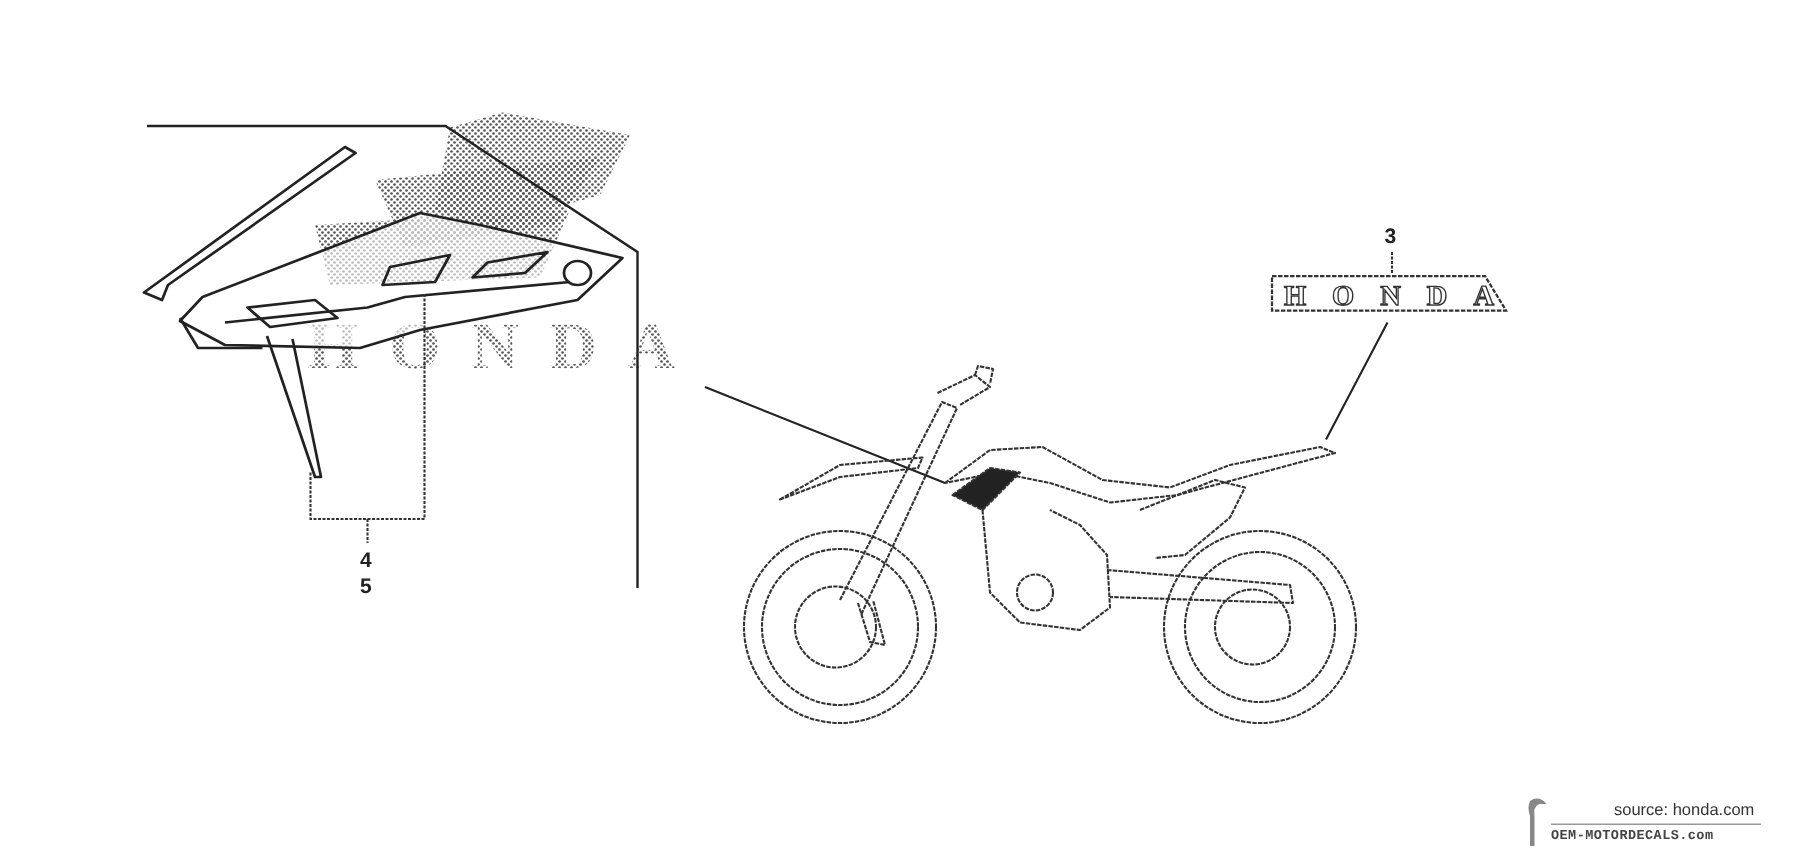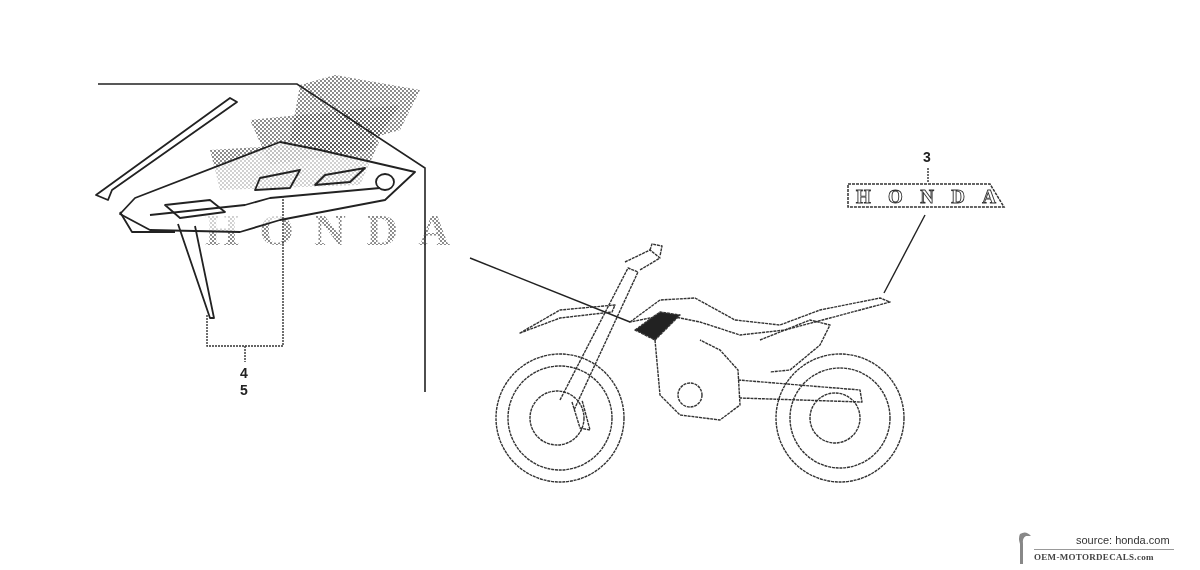--- a/index.html
+++ b/index.html
@@ -1,21 +1,21 @@
 <!DOCTYPE html>
 <html><head>
 <meta charset="utf-8">
 <style>
   html, body { margin: 0; padding: 0; background: #ffffff; }
   body { width: 1200px; height: 570px; position: relative; overflow: hidden; font-family: "Liberation Sans", sans-serif; }
   svg.diagram { position: absolute; left: 0; top: 0; width: 1200px; height: 570px; }
   .callout { position: absolute; font-family: "Liberation Sans", sans-serif; font-size: 14px; font-weight: bold; color: #222; line-height: 18px; }
   .watermark { position: absolute; left: 1014px; top: 528px; width: 180px; height: 40px; }
   .wm-source { position: absolute; left: 62px; top: 6px; font-size: 11px; color: #333; font-family: "Liberation Sans", sans-serif; }
-  .wm-site { position: absolute; left: 20px; top: 24px; font-size: 9px; color: #444; letter-spacing: 0.3px; font-family: Liberation Serif, serif; font-weight: bold; }
+  .wm-site { position: absolute; left: 20px; top: 24px; font-size: 9px; color: #444; letter-spacing: 0.3px; font-family: Liberation Mono, monospace; font-weight: bold; }
   .wm-rule { position: absolute; left: 20px; top: 21px; width: 140px; height: 1px; background: #999; }
   .wm-bird { position: absolute; left: 2px; top: 2px; width: 16px; height: 36px; }
 </style>
 </head>
 <body>
 
 <svg class="diagram" viewBox="0 0 1200 570" xmlns="http://www.w3.org/2000/svg">
   <defs>
     <pattern id="dots" width="4" height="4" patternUnits="userSpaceOnUse">
       <circle cx="1" cy="1" r="0.9" fill="#555"></circle>

